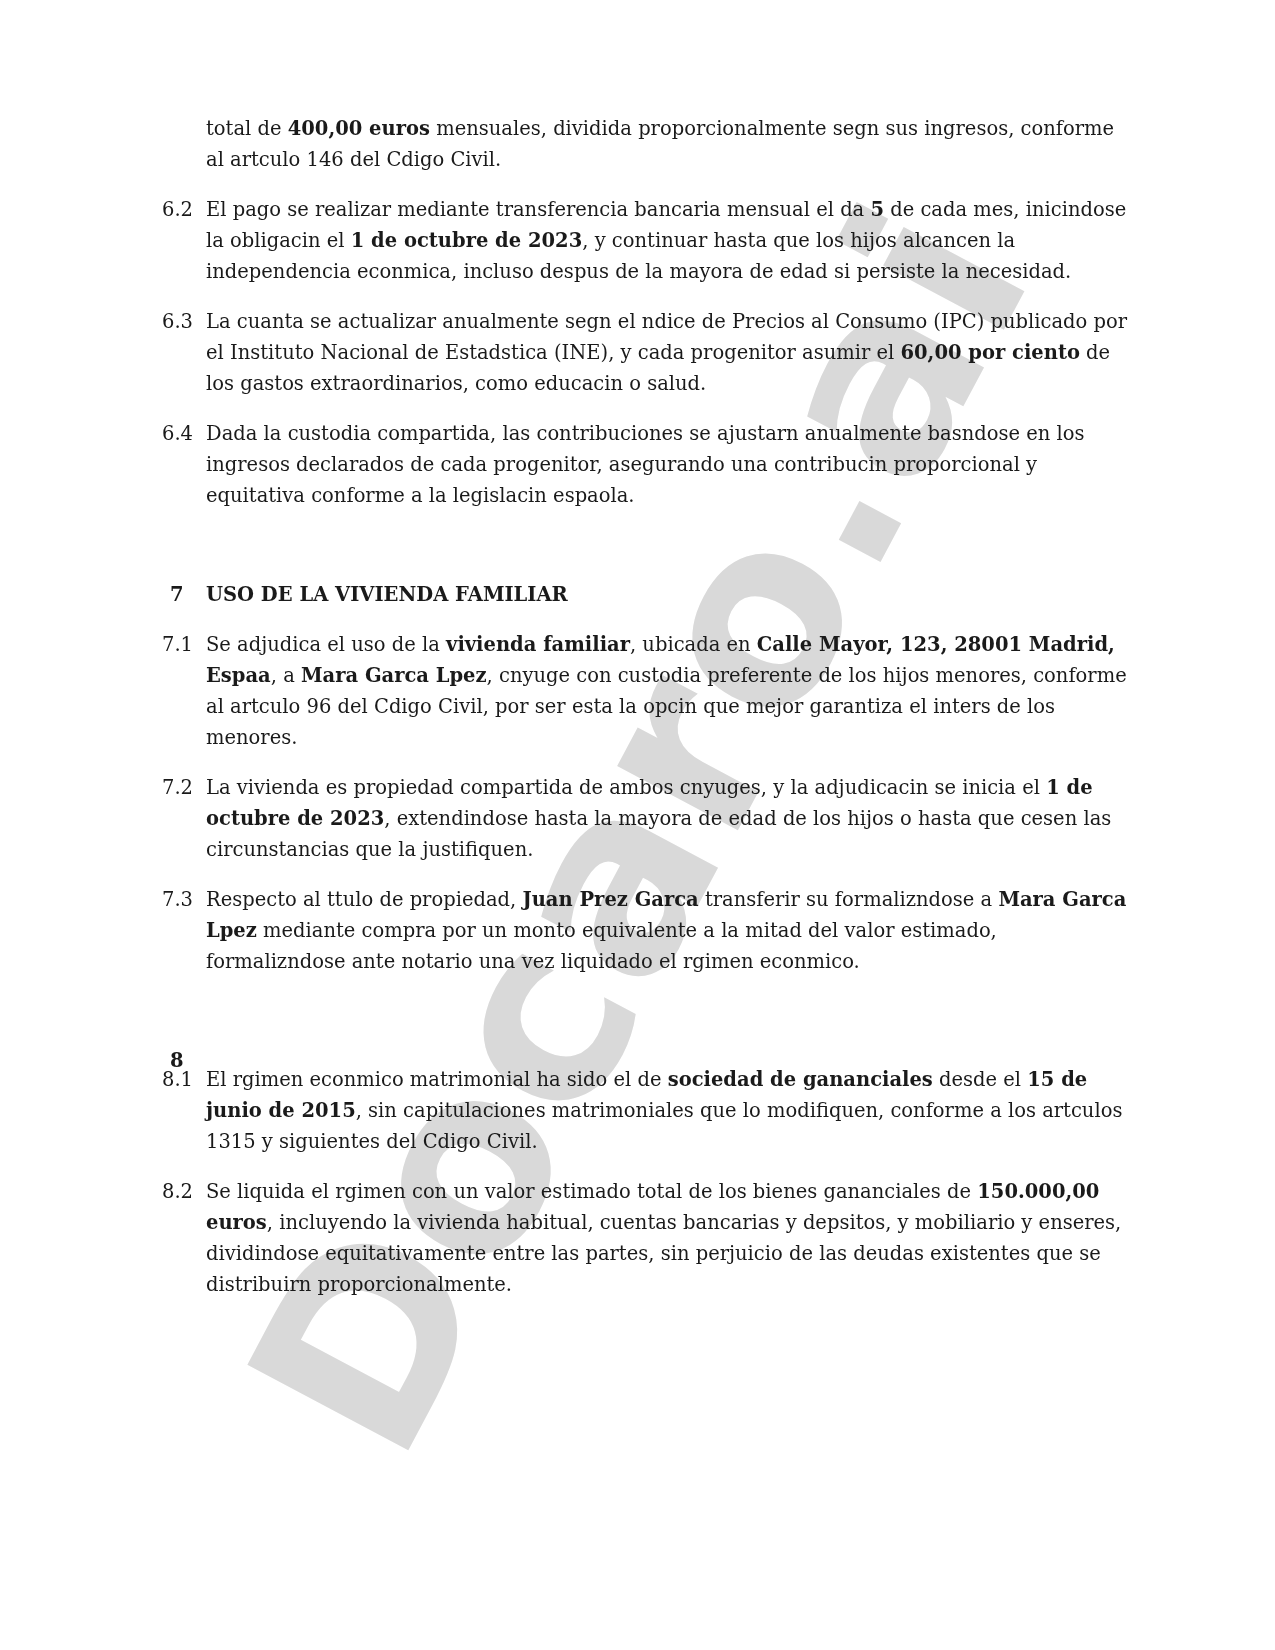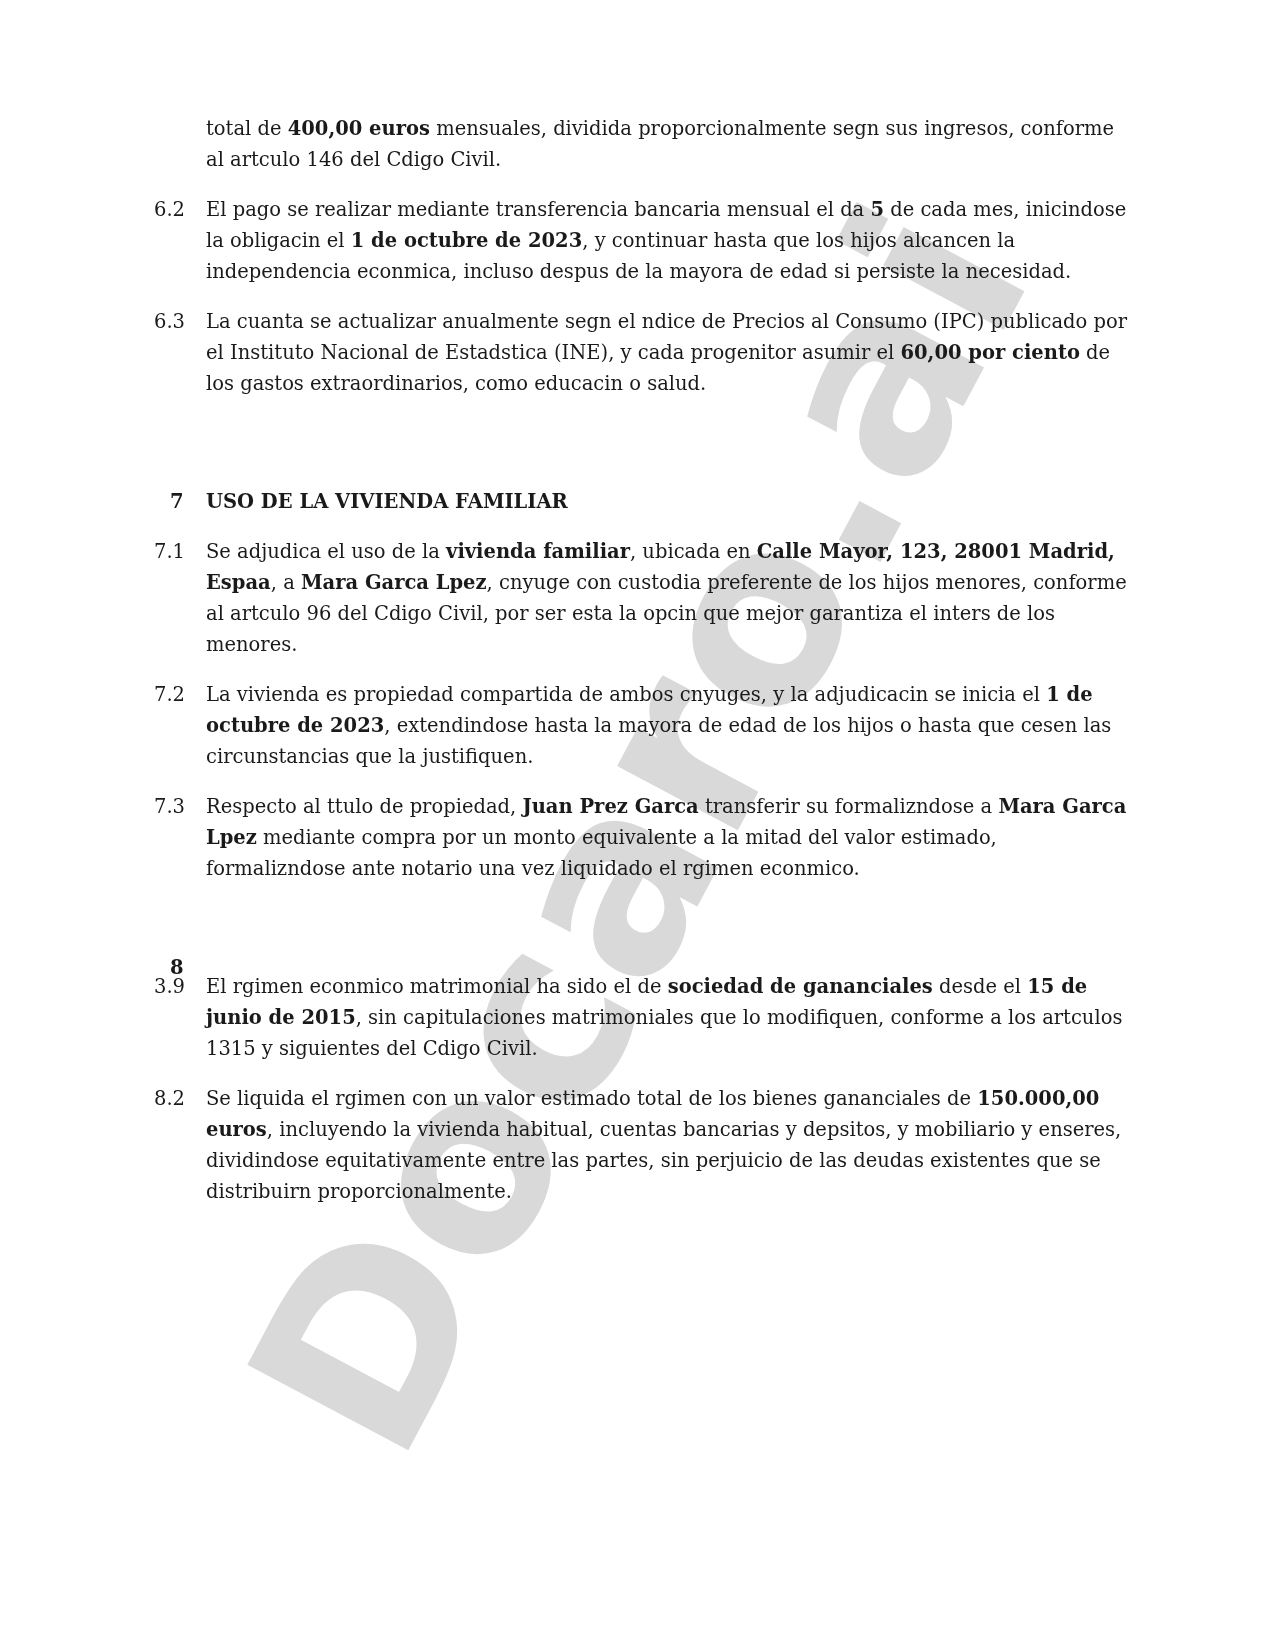--- a/index.html
+++ b/index.html
@@ -5,21 +5,21 @@
   html, body { margin: 0; padding: 0; background: #ffffff; }
   body { width: 1275px; height: 1650px; position: relative; overflow: hidden;
          font-family: "DejaVu Serif", serif; color: #1a1a1a; }
   .page { position: absolute; left: 0; top: 0; width: 1275px; height: 1650px; }
   .watermark { position: absolute; left: 640px; top: 830px; transform: translate(-50%,-50%) rotate(-62deg);
                font-family: "DejaVu Sans", sans-serif; font-weight: bold; font-size: 250px;
                color: #d9d9d9; white-space: nowrap; z-index: 0; letter-spacing: 2px; }
   .content { position: absolute; left: 150px; top: 113px; width: 980px; z-index: 1;
              font-size: 19.5px; line-height: 31px; }
   .para { position: relative; padding-left: 56px; margin: 0; }
-  .num { position: absolute; left: 4px; top: 0; width: 40px; }
+  .num { position: absolute; left: 12px; top: 0; width: 40px; }
   .gap { height: 19px; }
   .heading { position: relative; padding-left: 56px; font-weight: bold; margin: 0; }
   .heading .hnum { position: absolute; left: 20px; top: 0; }
   .secgap { height: 68px; }
   b { font-weight: bold; }
 </style>
 </head>
 <body>
 
 <div class="page">
@@ -29,38 +29,39 @@
 
     <p class="para"><span>total de </span><b>400,00 euros</b><span> mensuales, dividida proporcionalmente segn sus ingresos, conforme al artculo 146 del Cdigo Civil.</span></p>
     <div class="gap"></div>
 
     <p class="para"><span class="num">6.2</span><span>El pago se realizar mediante transferencia bancaria mensual el da </span><b>5</b><span> de cada mes, inicindose la obligacin el </span><b>1 de octubre de 2023</b><span>, y continuar hasta que los hijos alcancen la independencia econmica, incluso despus de la mayora de edad si persiste la necesidad.</span></p>
     <div class="gap"></div>
 
     <p class="para"><span class="num">6.3</span><span>La cuanta se actualizar anualmente segn el ndice de Precios al Consumo (IPC) publicado por el Instituto Nacional de Estadstica (INE), y cada progenitor asumir el </span><b>60,00 por ciento</b><span> de los gastos extraordinarios, como educacin o salud.</span></p>
     <div class="gap"></div>
 
+    <p class="para"><span class="num">6.4</span><span>Dada la custodia compartida, las contribuciones se ajustarn anualmente basndose en los ingresos declarados de cada progenitor, asegurando una contribucin proporcional y equitativa conforme a la legislacin espaola.</span></p>
     <div class="secgap"></div>
 
     <p class="heading"><span class="hnum">7</span><span>USO DE LA VIVIENDA FAMILIAR</span></p>
     <div class="gap"></div>
 
     <p class="para"><span class="num">7.1</span><span>Se adjudica el uso de la </span><b>vivienda familiar</b><span>, ubicada en </span><b>Calle Mayor, 123, 28001 Madrid, Espaa</b><span>, a </span><b>Mara Garca Lpez</b><span>, cnyuge con custodia preferente de los hijos menores, conforme al artculo 96 del Cdigo Civil, por ser esta la opcin que mejor garantiza el inters de los menores.</span></p>
     <div class="gap"></div>
 
     <p class="para"><span class="num">7.2</span><span>La vivienda es propiedad compartida de ambos cnyuges, y la adjudicacin se inicia el </span><b>1 de octubre de 2023</b><span>, extendindose hasta la mayora de edad de los hijos o hasta que cesen las circunstancias que la justifiquen.</span></p>
     <div class="gap"></div>
 
     <p class="para"><span class="num">7.3</span><span>Respecto al ttulo de propiedad, </span><b>Juan Prez Garca</b><span> transferir su formalizndose a </span><b>Mara Garca Lpez</b><span> mediante compra por un monto equivalente a la mitad del valor estimado, formalizndose ante notario una vez liquidado el rgimen econmico.</span></p>
     <div class="secgap"></div>
 
     <p class="heading"><span class="hnum">8</span></p>
     <div class="gap"></div>
 
-    <p class="para"><span class="num">3.9</span><span>El rgimen econmico matrimonial ha sido el de </span><b>sociedad de gananciales</b><span> desde el </span><b>15 de junio de 2015</b><span>, sin capitulaciones matrimoniales que lo modifiquen, conforme a los artculos 1315 y siguientes del Cdigo Civil.</span></p>
+    <p class="para"><span class="num">8.1</span><span>El rgimen econmico matrimonial ha sido el de </span><b>sociedad de gananciales</b><span> desde el </span><b>15 de junio de 2015</b><span>, sin capitulaciones matrimoniales que lo modifiquen, conforme a los artculos 1315 y siguientes del Cdigo Civil.</span></p>
     <div class="gap"></div>
 
     <p class="para"><span class="num">8.2</span><span>Se liquida el rgimen con un valor estimado total de los bienes gananciales de </span><b>150.000,00 euros</b><span>, incluyendo la vivienda habitual, cuentas bancarias y depsitos, y mobiliario y enseres, dividindose equitativamente entre las partes, sin perjuicio de las deudas existentes que se distribuirn proporcionalmente.</span></p>
     <div class="gap"></div>
 
     <div class="gap"></div>
 
 
   </div>
 </div>

